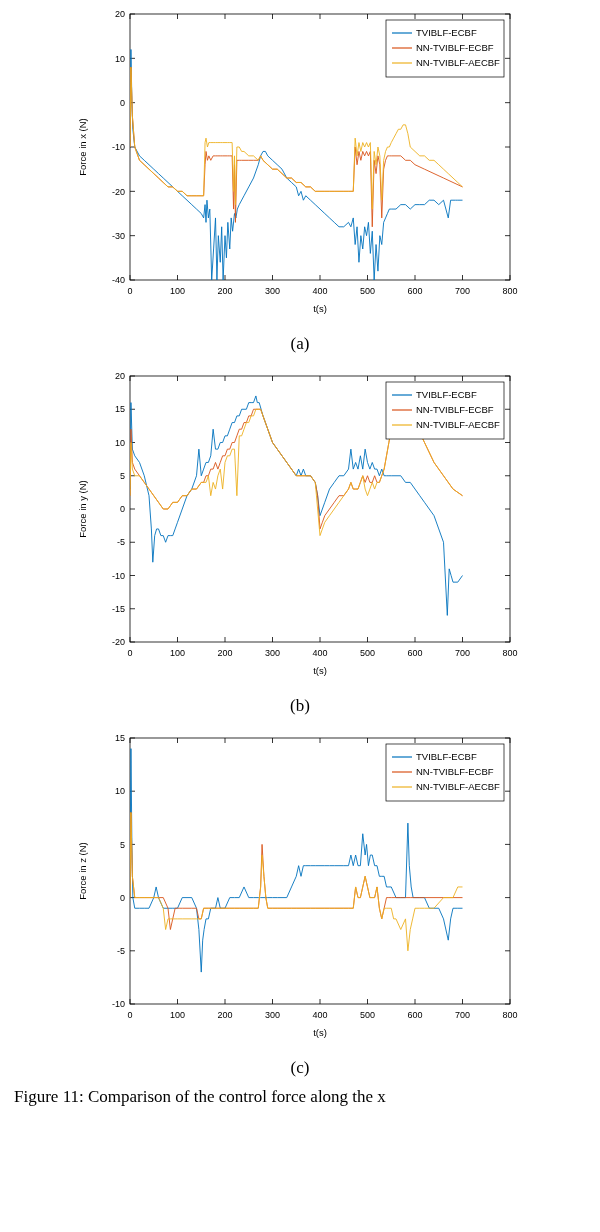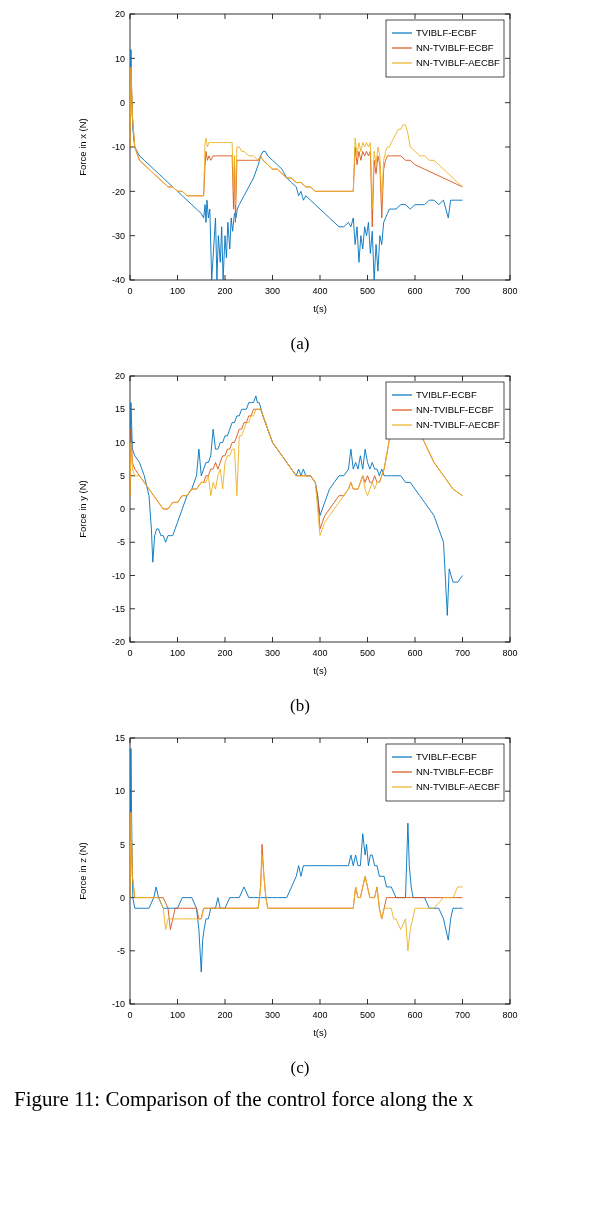--- a/index.html
+++ b/index.html
@@ -62,21 +62,21 @@
     font-family: "Liberation Sans", sans-serif;
     font-size: 9.5px;
     fill: #000000;
   }
   .series-line {
     fill: none;
     stroke-width: 0.9;
   }
   .fig-caption {
     font-family: "Liberation Serif", serif;
-    font-size: 21px;
+    font-size: 17px;
     text-align: justify;
     padding: 0 14px;
     line-height: 1.25;
   }
 </style>
 </head>
 <body>
 
 <div class="page">
 

